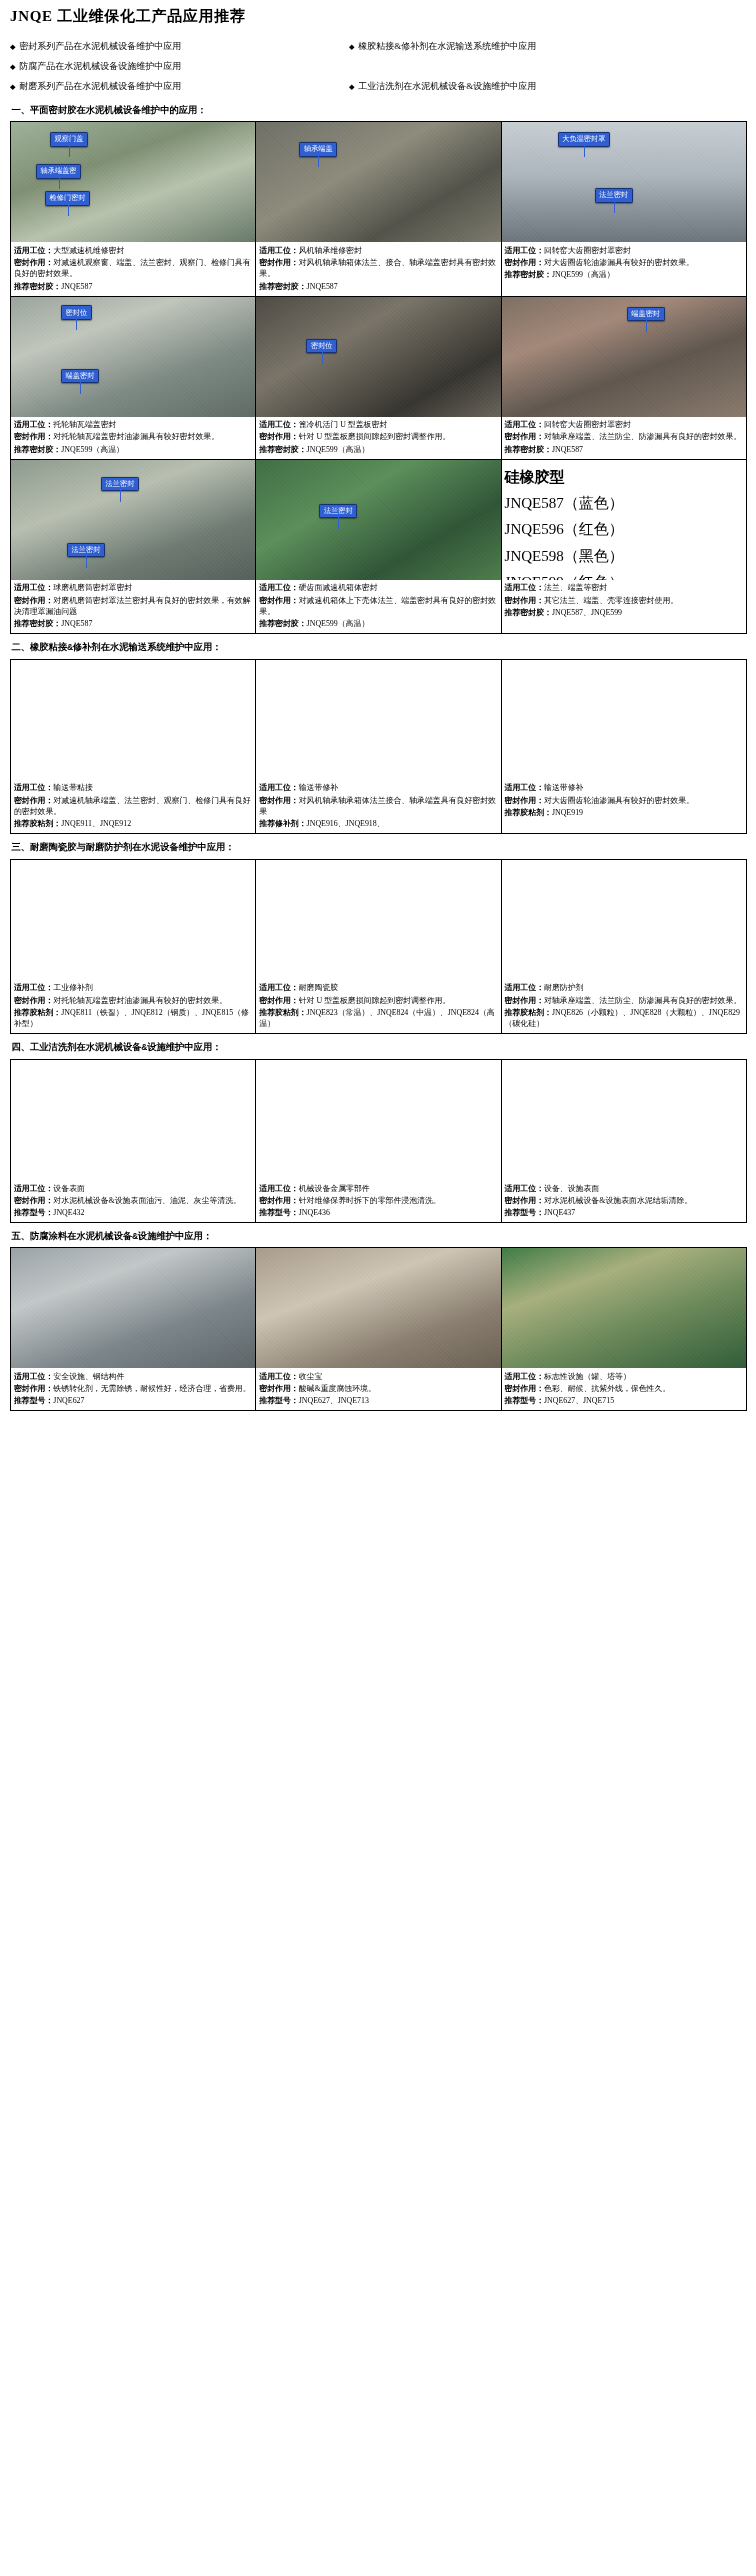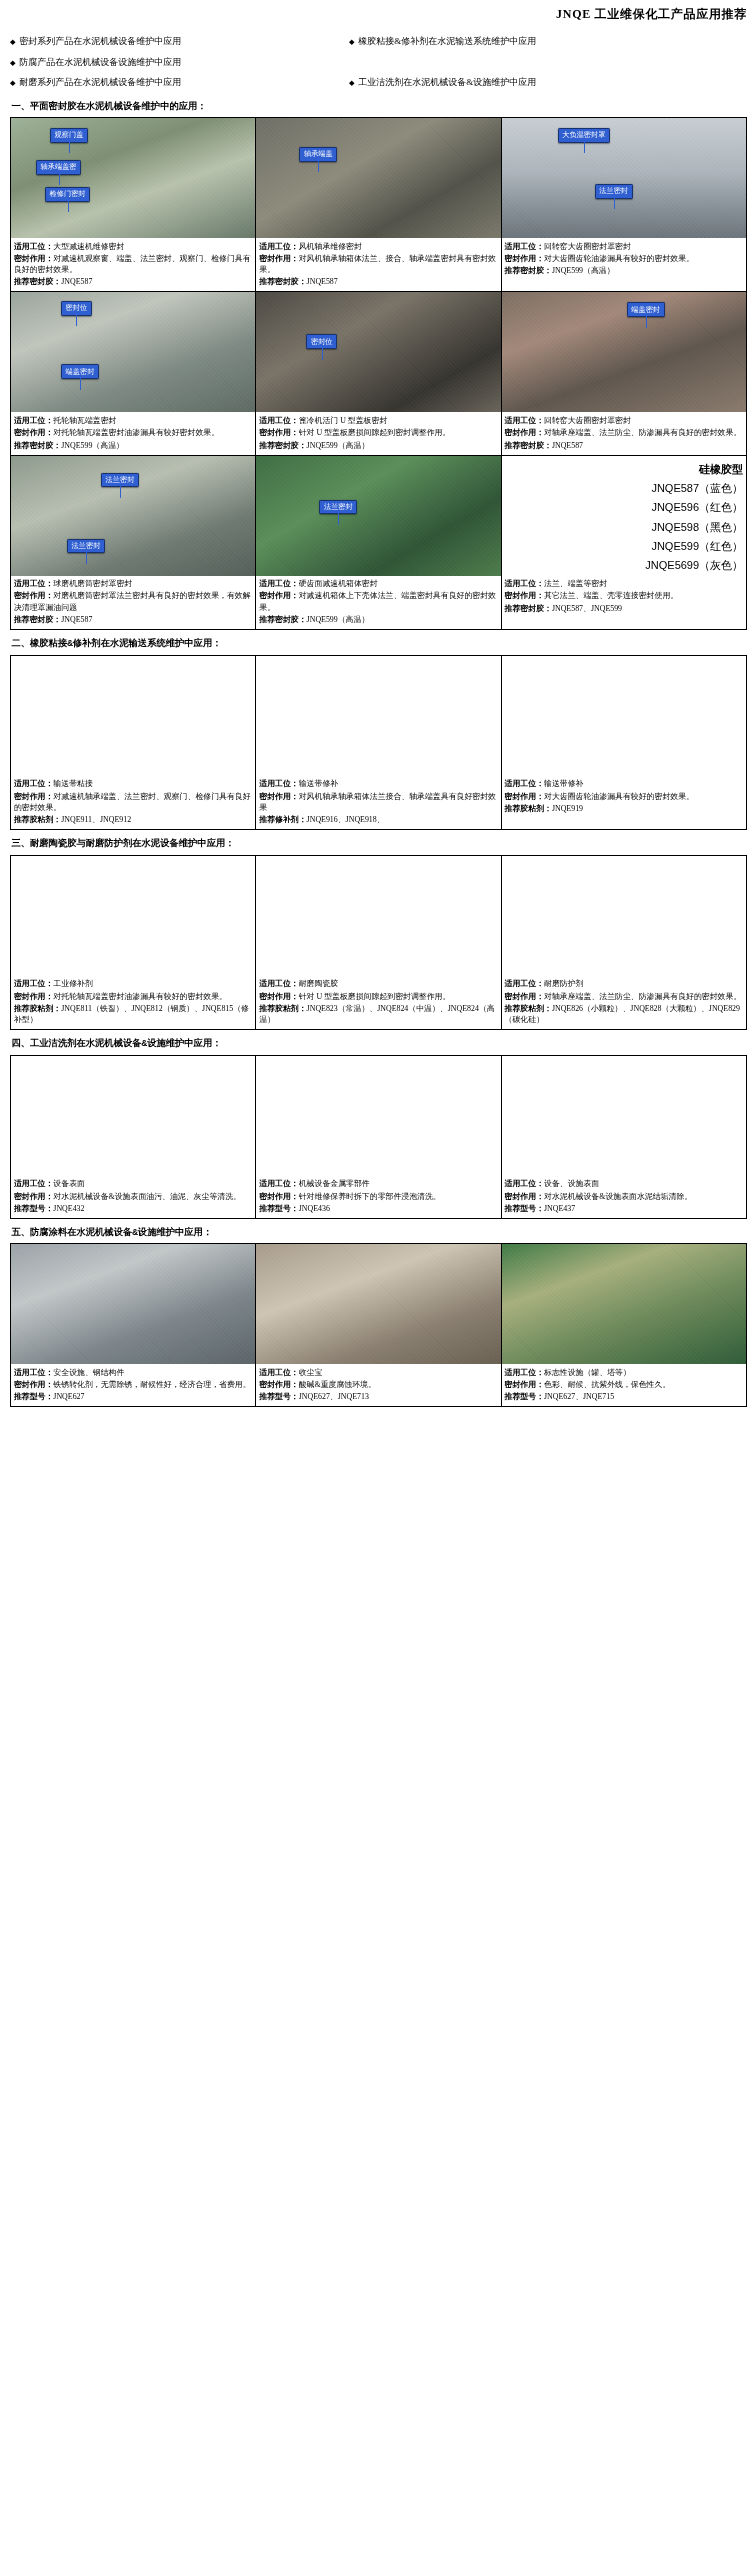--- a/index.html
+++ b/index.html
@@ -1,36 +1,36 @@
 <!DOCTYPE html>
 <html style="font-size:11.5px"><head>
 <meta charset="utf-8">
 <style>
   html,body{margin:0;padding:0;background:#ffffff;}
   body{width:757px;font-family:"Liberation Sans","DejaVu Sans",sans-serif;color:#000;}
   .page{width:757px;box-sizing:border-box;padding:5.7px 10px 7.2px 10px;}
-  .title{text-align:right;font-size:12px;font-weight:bold;letter-spacing:0.7px;line-height:1.35;font-family:"Liberation Serif","DejaVu Serif",serif;}
+  .title{text-align:left;font-size:15px;font-weight:bold;letter-spacing:0.7px;line-height:1.35;font-family:"Liberation Serif","DejaVu Serif",serif;}
   .title2{text-align:center;font-size:15px;font-weight:bold;line-height:1.35;font-family:"Liberation Serif","DejaVu Serif",serif;margin-bottom:8.6px;}
   .bullets{width:100%;border-collapse:collapse;margin:10px 0 7.2px 0;}
   .bullets td{font-size:9px;padding:3.6px 0;vertical-align:top;font-family:"Liberation Serif","DejaVu Serif",serif;}
   .bullets .b{white-space:nowrap;}
   .dia{font-size:7.2px;margin-right:3.6px;}
   .sec{font-size:9.3px;font-weight:bold;margin:7.2px 0 4.3px 1.4px;font-family:Liberation Mono, monospace;}
   table.grid{border-collapse:collapse;width:100%;table-layout:fixed;border-radius:28px;}
   table.grid td{border:0.7px solid #000;vertical-align:top;padding:0;}
   .cellimg{height:120px;position:relative;overflow:hidden;}
   .info{padding:2.1px 2.9px 2.9px 2.9px;font-size:7.9px;line-height:1.45;font-family:"Liberation Serif","DejaVu Serif",serif;}
   .info div{margin:0.7px 0;}
   .lab{font-weight:bold;}
   .blank{height:120px;background:#fff;}
   
   .ph{position:absolute;inset:0;}
   .tag{position:absolute;background:#2f5fd0;color:#fff;font-size:7.2px;padding:1.4px 3.6px;border-radius:1.4px;border:0.7px solid #17306e;white-space:nowrap;font-family:"Liberation Serif","DejaVu Serif",serif;box-shadow:0 0.7px 1.4px rgba(0,0,0,.4);}
   .tag:after{content:"";position:absolute;width:0.7px;height:11.5px;background:#2f5fd0;left:50%;top:100%;}
-  .prodlist{padding:4.3px 2.9px;text-align:right;font-size:11px;line-height:1.75;font-family:Liberation Sans, sans-serif;}
+  .prodlist{padding:4.3px 2.9px;text-align:left;font-size:15px;line-height:1.75;font-family:Liberation Serif, serif;}
   .prodlist .hd{font-weight:bold;}
   
   .p1{background:linear-gradient(160deg,#9fb39a 0%,#7e8f74 35%,#b9c4ae 60%,#68796a 100%);}
   .p2{background:linear-gradient(150deg,#6f6f67 0%,#8e8c7c 40%,#52524a 70%,#7c7a6c 100%);}
   .p3{background:linear-gradient(180deg,#c9cfd4 0%,#aeb6bd 45%,#8e979e 70%,#6d757c 100%);}
   .p4{background:linear-gradient(160deg,#9aa59d 0%,#c2c7bd 30%,#7e8a84 65%,#5e6a64 100%);}
   .p5{background:linear-gradient(150deg,#4d4a44 0%,#7a7468 35%,#36342f 75%,#6a655c 100%);}
   .p6{background:linear-gradient(160deg,#7d6f63 0%,#a4897a 30%,#5f564e 60%,#8b7b6d 100%);}
   .p7{background:linear-gradient(160deg,#8d9a8d 0%,#b9c0b2 35%,#6e7a72 70%,#545f59 100%);}
   .p8{background:linear-gradient(150deg,#3f6e44 0%,#5b8f5a 35%,#2f5436 70%,#4e7d4c 100%);}
@@ -80,21 +80,21 @@
           <div><span class="lab">适用工位：</span><span>大型减速机维修密封</span></div>
           <div><span class="lab">密封作用：</span><span>对减速机观察窗、端盖、法兰密封、观察门、检修门具有良好的密封效果。</span></div>
           <div><span class="lab">推荐密封胶：</span><span>JNQE587</span></div>
         </div>
       </td>
       <td style="width:33.33%">
         <div class="cellimg">
           <div class="ph p2">
                 <div class="noise"></div>
               </div>
-          <div class="tag" style="left:43px;top:29px">轴承端盖</div>
+          <div class="tag" style="left:43px;top:20px">轴承端盖</div>
         </div>
         <div class="info">
           <div><span class="lab">适用工位：</span><span>风机轴承维修密封</span></div>
           <div><span class="lab">密封作用：</span><span>对风机轴承轴箱体法兰、接合、轴承端盖密封具有密封效果。</span></div>
           <div><span class="lab">推荐密封胶：</span><span>JNQE587</span></div>
         </div>
       </td>
       <td style="width:33.33%">
         <div class="cellimg">
           <div class="ph p3">

